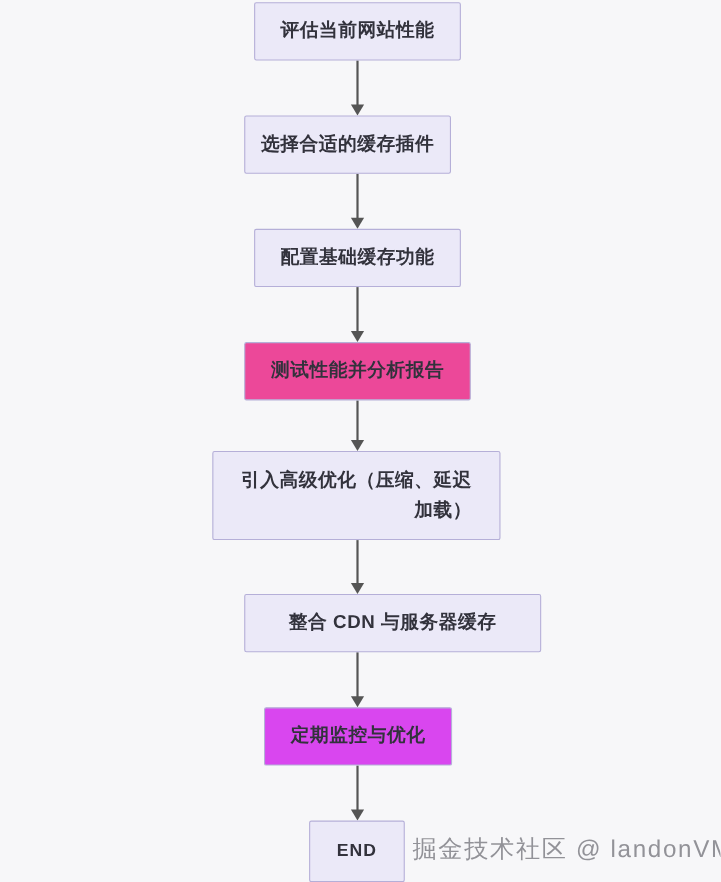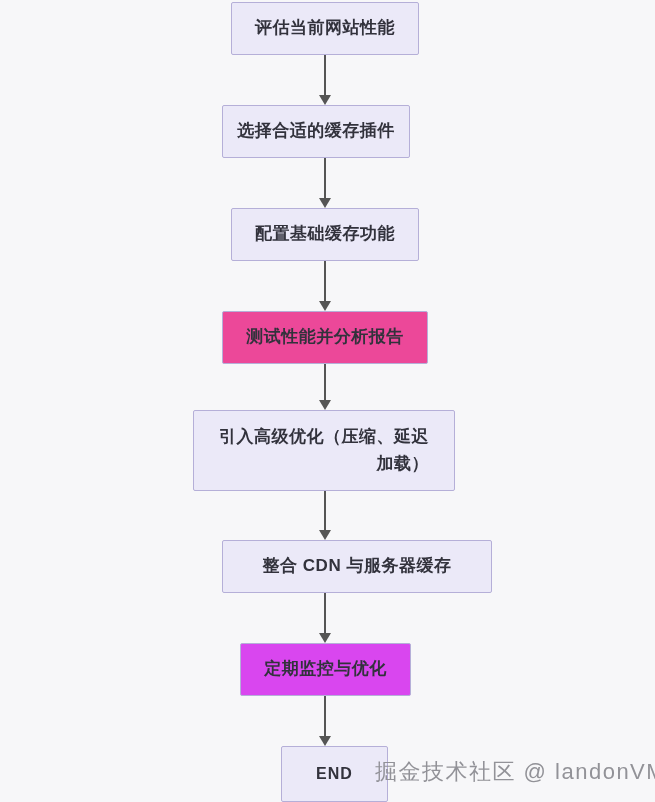--- a/index.html
+++ b/index.html
@@ -136,18 +136,18 @@
     <div class="node" style="left: 193px; top: 410px; width: 262px; height: 81px; background: rgb(235, 233, 248); border-color: rgb(181, 175, 216); color: rgb(50, 50, 60);">
       <span class="node-label">引入高级优化（压缩、延迟
 加载）</span>
     </div>
     <div class="node" style="left: 212px; top: 540px; width: 270px; height: 53px; background: rgb(235, 233, 248); border-color: rgb(181, 175, 216); color: rgb(50, 50, 60); margin-left: 10px;">
       <span class="node-label">整合 CDN 与服务器缓存</span>
     </div>
     <div class="node" style="left: 240px; top: 643px; width: 171px; height: 53px; background: #d946ef; border-color: rgb(181, 175, 216); color: rgb(50, 50, 60);">
       <span class="node-label">定期监控与优化</span>
     </div>
-    <div class="node node-end" style="left: 281px; top: 746px; width: 107px; height: 56px; background: rgb(235, 233, 248); border-color: rgb(181, 175, 216); color: rgb(50, 50, 60);">
+    <div class="node node-end" style="left: 281px; top: 746px; width: 87px; height: 56px; background: rgb(235, 233, 248); border-color: rgb(181, 175, 216); color: rgb(50, 50, 60);">
       <span class="node-label">END</span>
     </div>
   </div>
 
 <div class="watermark" style="left: 375px; top: 757px; color: rgb(141, 141, 147);">掘金技术社区 @ landonVM</div>
 
 </body></html>

